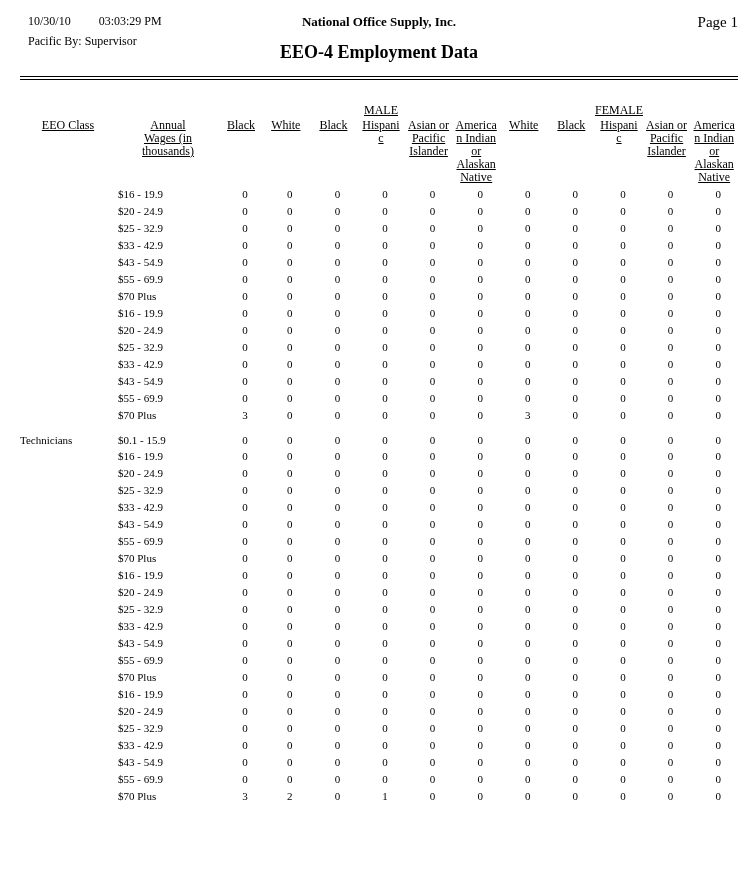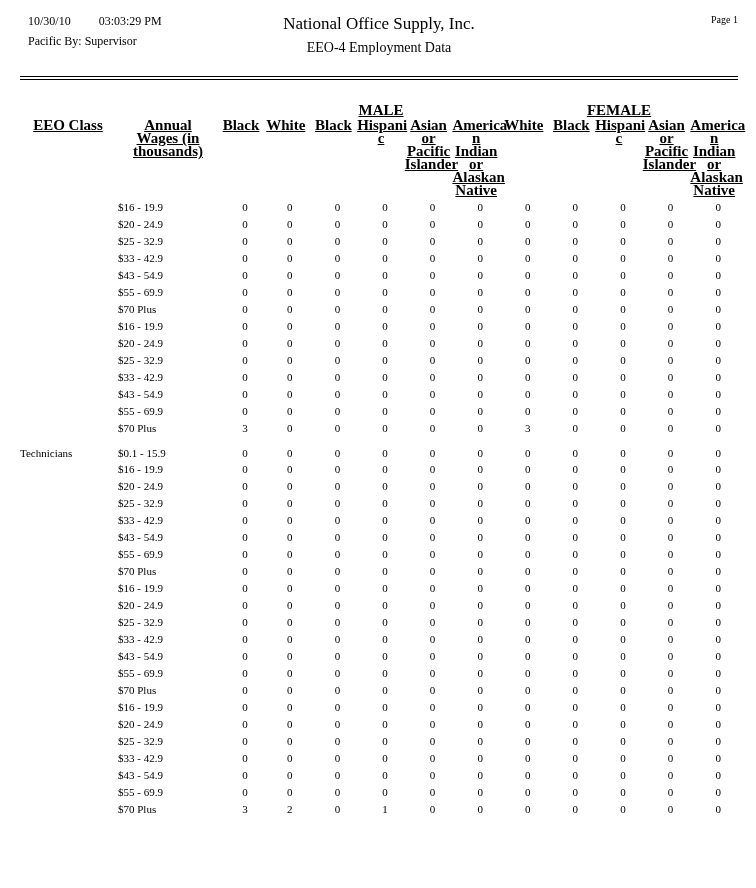--- a/index.html
+++ b/index.html
@@ -11,32 +11,32 @@
   }
   .page { padding:12px 18px 0 20px; }
 
   
   .top-header { position:relative; min-height:52px; }
   .top-left { position:absolute; left:8px; top:2px; font-size:12px; }
   .top-left .line1 span { display:inline-block; }
   .top-left .time { margin-left:28px; }
   .top-left .line2 { margin-top:5px; }
   .top-center { position:absolute; left:50%; top:0; transform:translateX(-50%); text-align:center; white-space:nowrap; }
-  .company { font-weight:normal; font-size:17px; padding-top:2px; }
-  .report-title { font-weight:normal; font-size:14px; margin-top:6px; }
-  .top-right { position:absolute; right:0; top:2px; font-size:10px; }
+  .company { font-weight:bold; font-size:13px; padding-top:2px; }
+  .report-title { font-weight:bold; font-size:18px; margin-top:12px; }
+  .top-right { position:absolute; right:0; top:2px; font-size:15px; }
 
   .double-rule { margin-top:12px; height:4px; border-top:1px solid #000; border-bottom:1px solid #000; }
 
   
   table.report {
     width:100%; border-collapse:collapse; table-layout:fixed;
     margin-top:24px; font-size:11px;
   }
-  th { font-weight:bold; vertical-align:top; text-align:center; font-size:15px; line-height:13px; padding:0; }
+  th { font-weight:normal; vertical-align:top; text-align:center; font-size:12px; line-height:13px; padding:0; }
   th.left { text-align:center; }
   .u { text-decoration:underline; white-space:pre-line; }
   tr.group-row th { height:15px; }
   td { height:17px; line-height:15px; vertical-align:top; padding:1px 0 0 0; }
   td.num { text-align:center; padding-left:8px; }
   td.col-class { text-align:left; }
   td.col-wage { text-align:left; padding-left:2px; }
   .class-label { height:15px; overflow:visible; line-height:15px; }
   tr.group-start td { padding-top:9px; }
   tr.group-start td .class-label { margin-top:0; }

